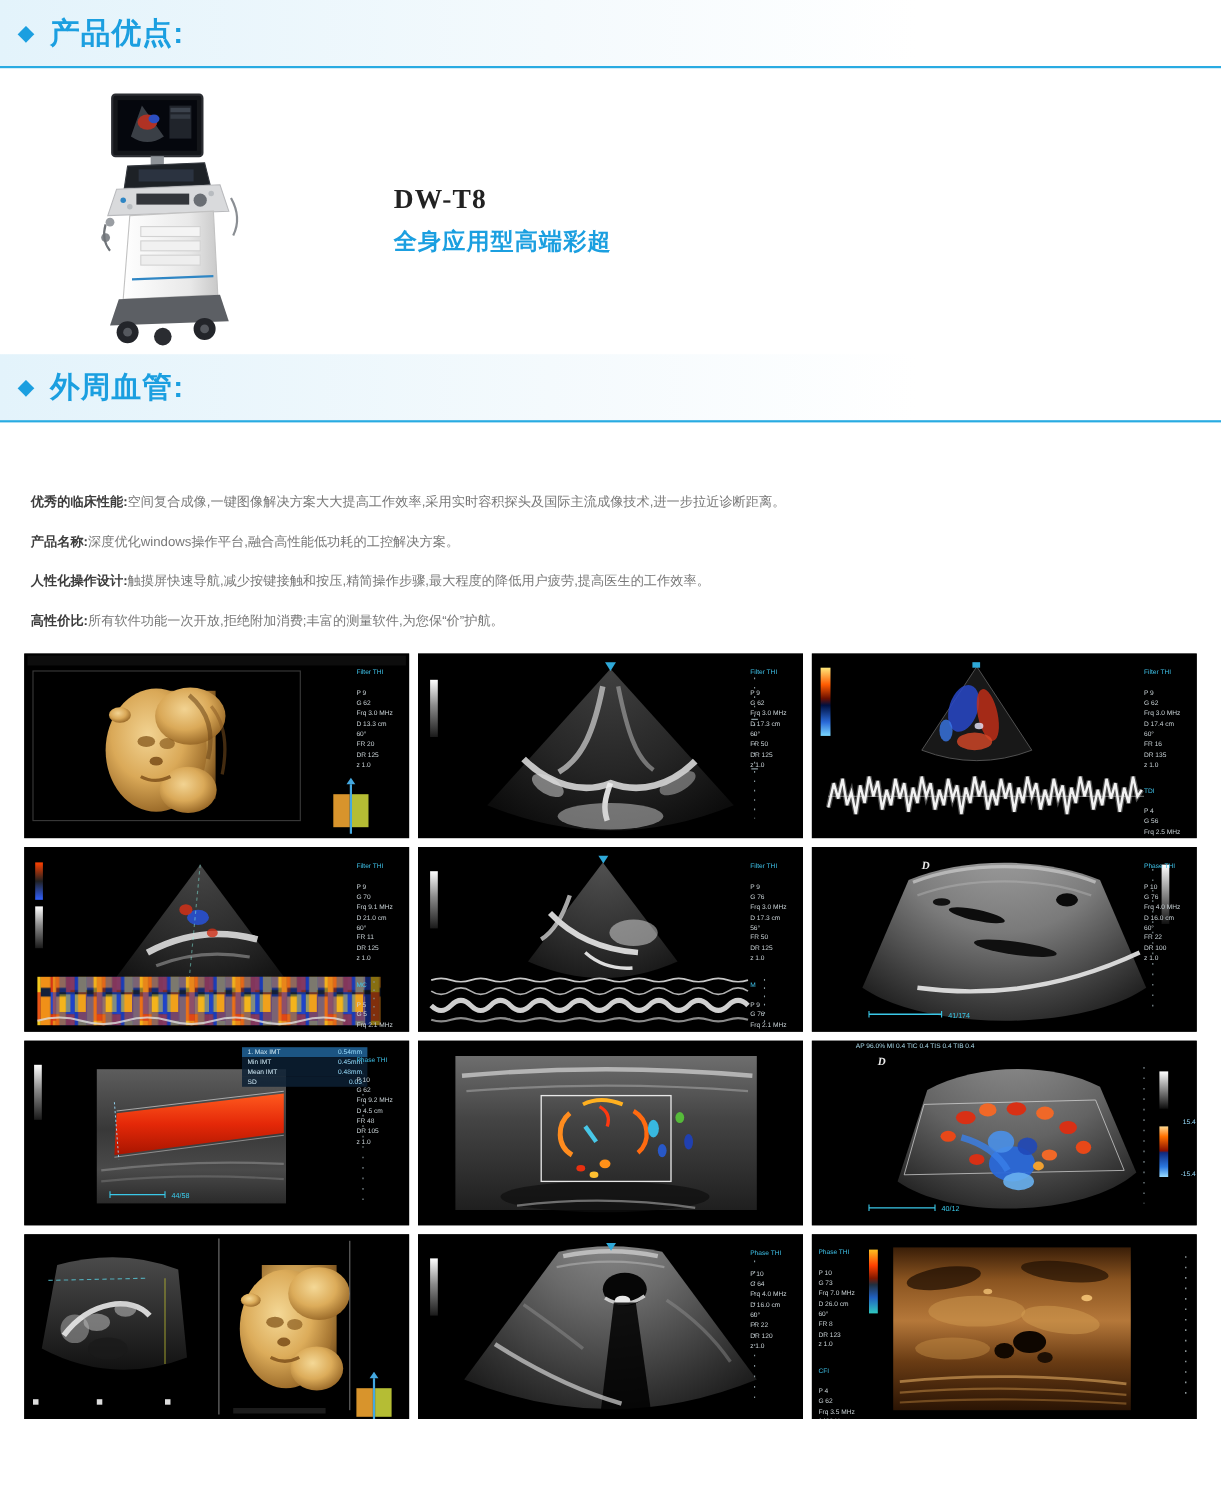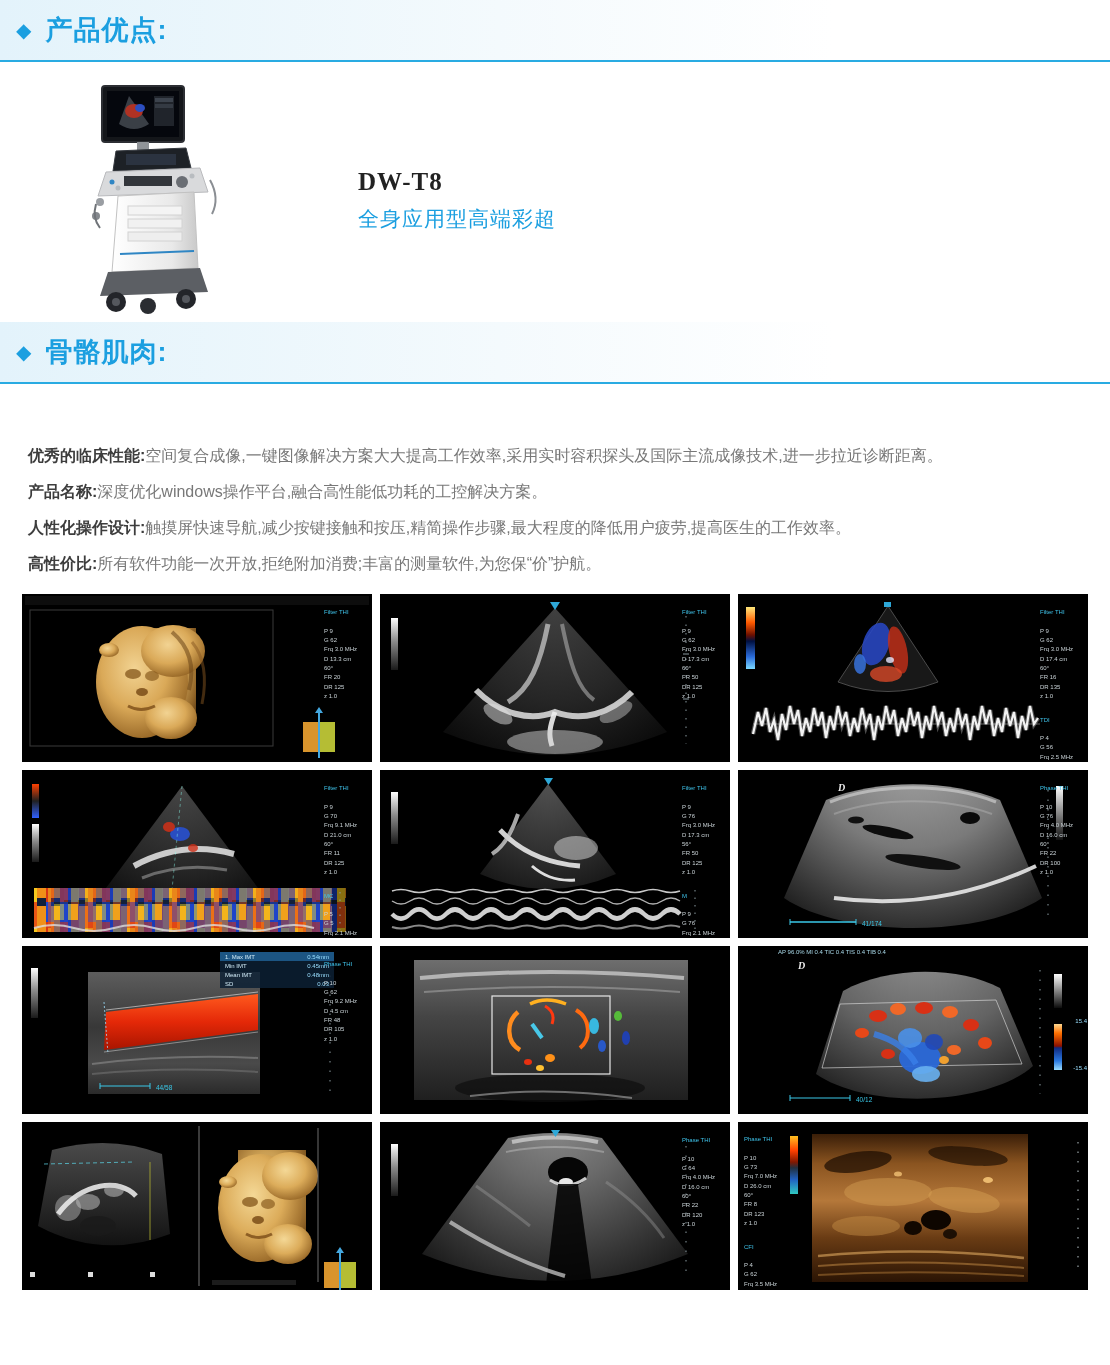--- a/index.html
+++ b/index.html
@@ -8,24 +8,24 @@
   .secbar{height:60px;display:flex;align-items:center;gap:14px;padding-left:16px;
           background:linear-gradient(to right,#e3f3fb 0%,#f4fafd 45%,#ffffff 75%);
           border-bottom:2px solid #29abe2;}
   .secbar .dia{color:#1b9fe0;font-size:20px;line-height:1;}
   .secbar .ttl{color:#1b9fe0;font-size:27px;font-weight:bold;letter-spacing:1px;}
   
   .product{position:relative;height:260px;padding-left:12px;}
   .cart{position:absolute;left:82px;top:22px;width:156px;height:232px;}
   .ptext{position:absolute;left:358px;top:106px;}
   .pmodel{font-family:"Liberation Serif",serif;font-size:25px;color:#222;font-weight:600;letter-spacing:1px;}
-  .ptag{font-family:"Liberation Serif",serif;font-size:21px;color:#1b9fe0;font-weight:normal;margin-top:9px;letter-spacing:1px;}
+  .ptag{font-family:"Liberation Serif",serif;font-size:21px;color:#1b9fe0;font-weight:bold;margin-top:9px;letter-spacing:1px;}
   
   .features{padding:54px 28px 0 28px;}
-  .feat{font-size:16px;line-height:36px;color:#787878;white-space:nowrap;}
+  .feat{font-size:12px;line-height:36px;color:#787878;white-space:nowrap;}
   .feat b{color:#3d3d3d;font-weight:bold;}
   
   .gallery{margin:12px 22px 0 22px;display:grid;grid-template-columns:repeat(3,1fr);gap:8px;}
   .tile{position:relative;height:168px;background:#000;overflow:hidden;}
   .tile svg{position:absolute;inset:0;width:100%;height:100%;display:block;}
   .osd{position:absolute;right:2px;top:5px;width:46px;font-size:6px;line-height:1.55;color:#c9d2d6;white-space:pre-line;}
   .osd .ot{display:block;color:#3fc3ea;}
   .osd .ob{display:block;margin-bottom:5px;}
   .osd-left{left:6px;right:auto;top:4px;}
   .gsbar{position:absolute;width:7px;background:linear-gradient(#ffffff,#8a8a8a 45%,#1a1a1a);}
@@ -96,21 +96,21 @@
     <circle cx="66" cy="222" r="8" fill="#2a2c31"></circle>
   </svg>
   <div class="ptext">
     <div class="pmodel">DW-T8</div>
     <div class="ptag">全身应用型高端彩超</div>
   </div>
 </div>
 
 <div class="secbar">
   <span class="dia">◆</span>
-  <span class="ttl">骨骼肌肉:</span>
+  <span class="ttl">外周血管:</span>
 </div>
 
 <div class="features">
   <div class="feat"><b>优秀的临床性能:</b><span>空间复合成像,一键图像解决方案大大提高工作效率,采用实时容积探头及国际主流成像技术,进一步拉近诊断距离。</span></div>
   <div class="feat"><b>产品名称:</b><span>深度优化windows操作平台,融合高性能低功耗的工控解决方案。</span></div>
   <div class="feat"><b>人性化操作设计:</b><span>触摸屏快速导航,减少按键接触和按压,精简操作步骤,最大程度的降低用户疲劳,提高医生的工作效率。</span></div>
   <div class="feat"><b>高性价比:</b><span>所有软件功能一次开放,拒绝附加消费;丰富的测量软件,为您保“价”护航。</span></div>
 </div>
 
 <div class="gallery">

